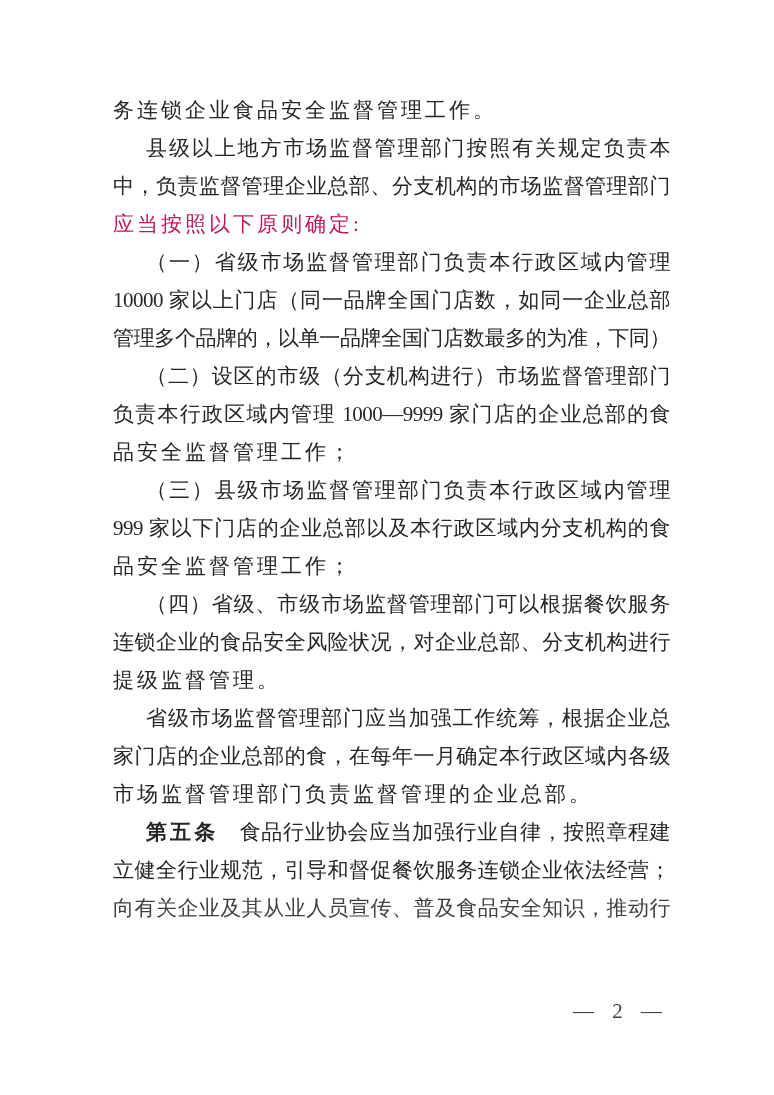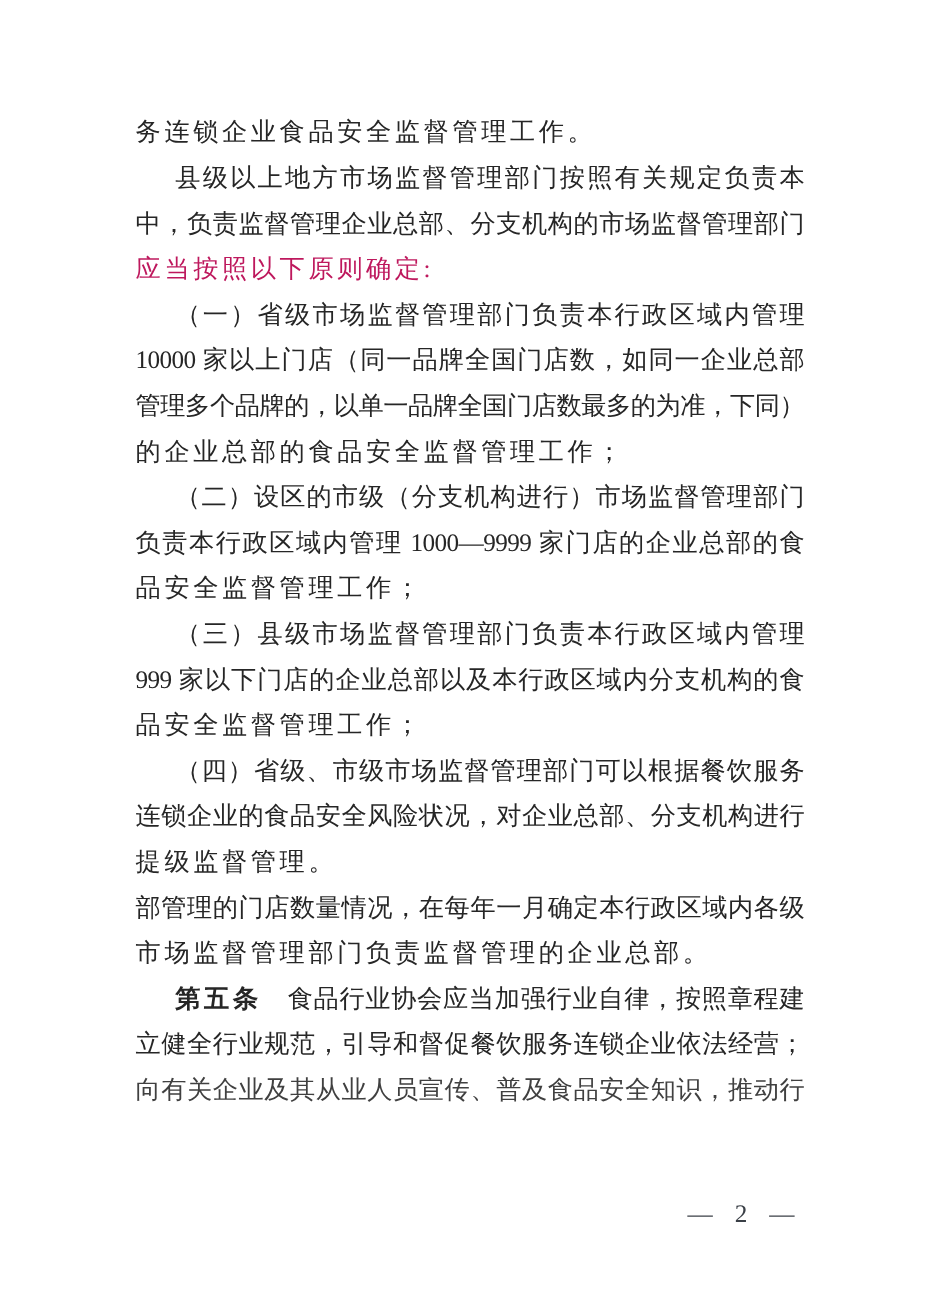--- a/index.html
+++ b/index.html
@@ -62,30 +62,30 @@
 
 <div class="page" style="background: rgb(255, 255, 255);">
   <div class="doc-body">
       <div class="line nonfill" style="color: rgb(38, 38, 38);">务连锁企业食品安全监督管理工作。</div>
       <div class="line fill indent" style="color: rgb(38, 38, 38);">县级以上地方市场监督管理部门按照有关规定负责本</div>
       <div class="line fill" style="color: rgb(38, 38, 38);">中，负责监督管理企业总部、分支机构的市场监督管理部门</div>
       <div class="line nonfill" style="color: #be185d;">应当按照以下原则确定:</div>
       <div class="line fill indent" style="color: rgb(38, 38, 38);">（一）省级市场监督管理部门负责本行政区域内管理</div>
       <div class="line fill" style="color: rgb(38, 38, 38);">10000 家以上门店（同一品牌全国门店数，如同一企业总部</div>
       <div class="line fill" style="color: rgb(38, 38, 38);">管理多个品牌的，以单一品牌全国门店数最多的为准，下同）</div>
-      <div class="line nonfill" style="color: rgb(38, 38, 38);">的企业总部的食品安全监督管理工作；</div>
       <div class="line fill indent" style="color: rgb(38, 38, 38);">（二）设区的市级（分支机构进行）市场监督管理部门</div>
       <div class="line fill" style="color: rgb(38, 38, 38);">负责本行政区域内管理 1000—9999 家门店的企业总部的食</div>
       <div class="line nonfill" style="color: rgb(38, 38, 38);">品安全监督管理工作；</div>
       <div class="line fill indent" style="color: rgb(38, 38, 38);">（三）县级市场监督管理部门负责本行政区域内管理</div>
       <div class="line fill" style="color: rgb(38, 38, 38);">999 家以下门店的企业总部以及本行政区域内分支机构的食</div>
       <div class="line nonfill" style="color: rgb(38, 38, 38);">品安全监督管理工作；</div>
       <div class="line fill indent" style="color: rgb(38, 38, 38);">（四）省级、市级市场监督管理部门可以根据餐饮服务</div>
       <div class="line fill" style="color: rgb(38, 38, 38);">连锁企业的食品安全风险状况，对企业总部、分支机构进行</div>
       <div class="line nonfill" style="color: rgb(38, 38, 38);">提级监督管理。</div>
-      <div class="line fill" style="color: rgb(38, 38, 38);">部管理的门店数量情况，在每年一月确定本行政区域内各级</div>
+      <div class="line fill indent" style="color: rgb(38, 38, 38);">省级市场监督管理部门应当加强工作统筹，根据企业总</div>
+      <div class="line fill" style="color: rgb(38, 38, 38);">家门店的企业总部的食，在每年一月确定本行政区域内各级</div>
       <div class="line nonfill" style="color: rgb(38, 38, 38);">市场监督管理部门负责监督管理的企业总部。</div>
       <div class="line fill indent" style="color: rgb(38, 38, 38);"><span class="bold">第五条</span>　食品行业协会应当加强行业自律，按照章程建</div>
       <div class="line fill" style="color: rgb(38, 38, 38);">立健全行业规范，引导和督促餐饮服务连锁企业依法经营；</div>
       <div class="line fill" style="color: #404040;">向有关企业及其从业人员宣传、普及食品安全知识，推动行</div>
     </div>
   <div class="footer" style="color: rgb(58, 63, 70);">— 2 —</div>
 </div>
 
 </body></html>

